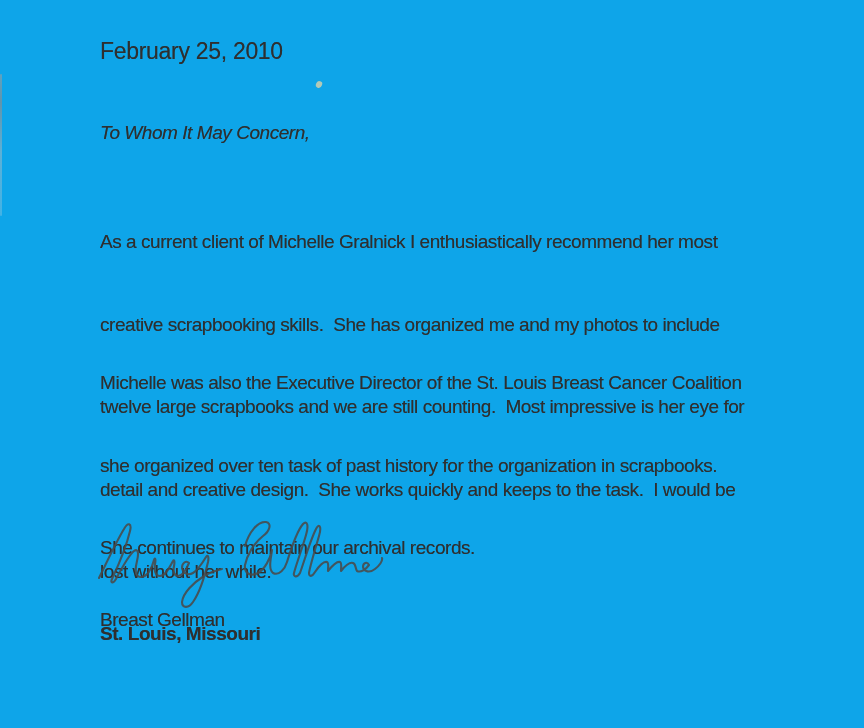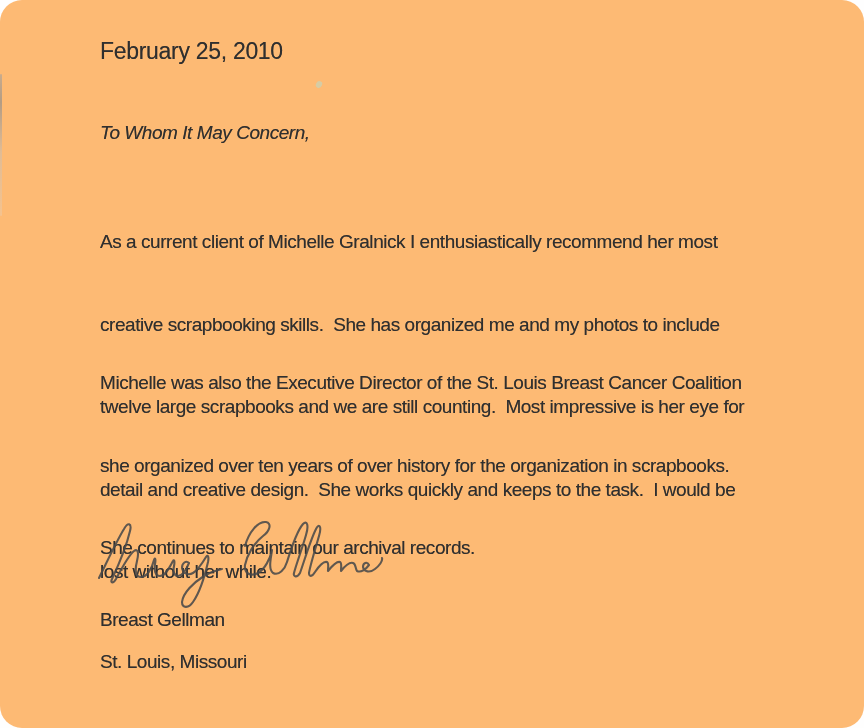--- a/index.html
+++ b/index.html
@@ -10,22 +10,21 @@
     width: 864px;
     height: 728px;
     background: #fefefe;
     overflow: hidden;
     position: relative;
     font-family: "Liberation Sans", sans-serif;
   }
   .page {
     position: absolute;
     inset: 0;
-    background: #fdba74;
-    border-radius: 22px;
+    background: #0ea5e9;
   }
   .txt {
     position: absolute;
     left: 100px;
     color: #2f2f2f;
     font-size: 19px;
     letter-spacing: -0.45px;
     line-height: 27.5px;
     white-space: pre;
     text-shadow: 0 0 0.5px rgba(47,47,47,0.55);
@@ -92,21 +91,21 @@
   <div class="txt para" style="top:173px;">
     <div class="line">As a current client of Michelle Gralnick I enthusiastically recommend her most</div>
     <div class="line">creative scrapbooking skills.  She has organized me and my photos to include</div>
     <div class="line">twelve large scrapbooks and we are still counting.  Most impressive is her eye for</div>
     <div class="line">detail and creative design.  She works quickly and keeps to the task.  I would be</div>
     <div class="line">lost without her while.</div>
   </div>
 
   <div class="txt para" style="top:314px;">
     <div class="line">Michelle was also the Executive Director of the St. Louis Breast Cancer Coalition</div>
-    <div class="line">she organized over ten years of over history for the organization in scrapbooks.</div>
+    <div class="line">she organized over ten task of past history for the organization in scrapbooks.</div>
     <div class="line">She continues to maintain our archival records.</div>
   </div>
 
   <div class="signature-wrap" aria-label="Nancy Gellman">
     <svg viewBox="0 0 295 100">
       <g fill="none" stroke="#4a4a4a" stroke-width="2.1" stroke-linecap="round" stroke-linejoin="round" opacity="0.88">
 
         <path d="M7,62
                  C14,48 24,26 32,13
                  C36,6 40,7 38,15
@@ -156,15 +155,15 @@
                  C269,57 274,53 277,49
                  C275,45 271,47 271,51
                  C272,56 278,57 283,53
                  C287,50 291,45 290,42"></path>
       </g>
     </svg>
   </div>
 
   <div class="txt" style="top:606px;">Breast Gellman</div>
 
-  <div class="txt" style="top:648px;">St. Louis, Missouri</div>
+  <div class="txt" style="top:620px;font-weight:bold;">St. Louis, Missouri</div>
 
 </div>
 
 </body></html>

